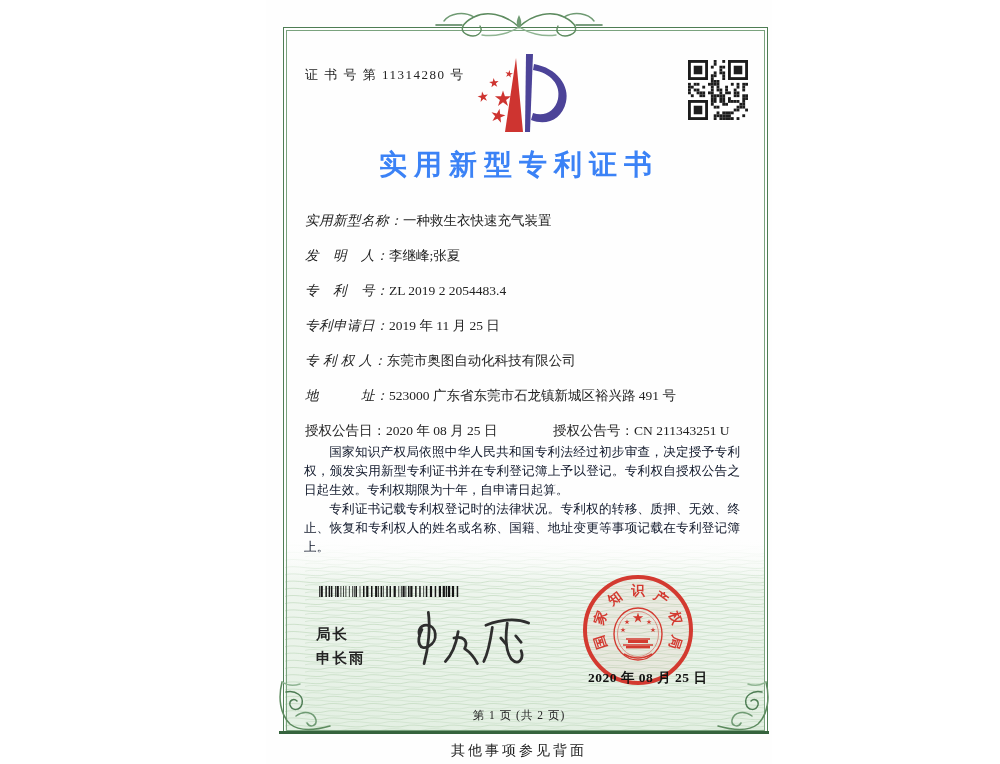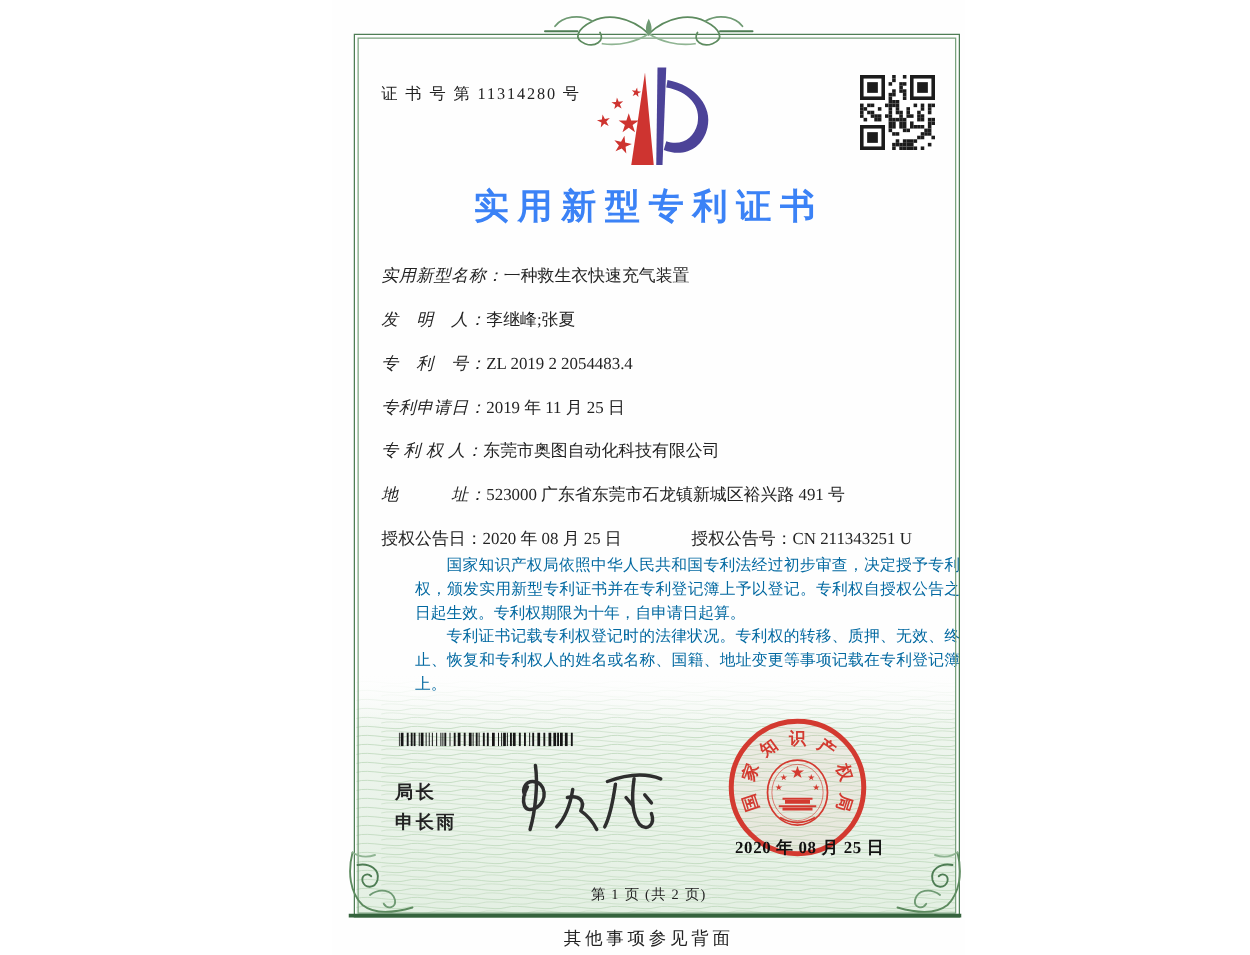--- a/index.html
+++ b/index.html
@@ -26,21 +26,21 @@
   .logo{position:absolute;left:192px;top:52px;width:122px;height:96px;}
   .qr{position:absolute;left:422px;top:60px;width:60px;height:60px;}
   .title{position:absolute;left:0;top:146px;width:100%;text-align:center;
          font-size:28px;font-weight:700;letter-spacing:7px;color:#3b82f6;}
   .fields{position:absolute;left:39px;top:212px;width:440px;font-size:13.5px;}
   .frow{height:35px;white-space:nowrap;}
   .frow .lab{letter-spacing:.5px;font-style:italic;}
   .grant-row{position:relative;height:35px;white-space:nowrap;}
   .grant-no{position:absolute;left:248px;top:0;}
   .paras{position:absolute;left:38px;top:443px;width:436px;font-size:12.6px;line-height:19px;
-         text-align:justify;color:#0369a1;margin-left:28px;}
+         text-align:justify;color:#0f172a;}
   .paras p{margin:0;text-indent:2em;}
   .barcode{position:absolute;left:53px;top:586px;width:140px;height:11px;}
   .signer{position:absolute;left:50px;top:622px;font-size:14.5px;font-weight:600;letter-spacing:2px;line-height:24px;}
   .signature{position:absolute;left:140px;top:606px;width:130px;height:64px;}
   .seal{position:absolute;left:301px;top:570px;width:142px;height:126px;}
   .seal-date{position:absolute;left:322px;top:669px;font-size:13.5px;font-weight:700;letter-spacing:.5px;color:#111;z-index:3;}
   .page-num{position:absolute;left:0;top:708px;width:100%;text-align:center;font-size:11.5px;letter-spacing:1px;}
   .back-note{position:absolute;left:0;top:742px;width:100%;text-align:center;font-size:14px;letter-spacing:3px;color:#222;}
   .ornament-top{position:absolute;left:50%;top:5px;transform:translateX(-50%);z-index:4;}
   .corner{position:absolute;z-index:4;}

